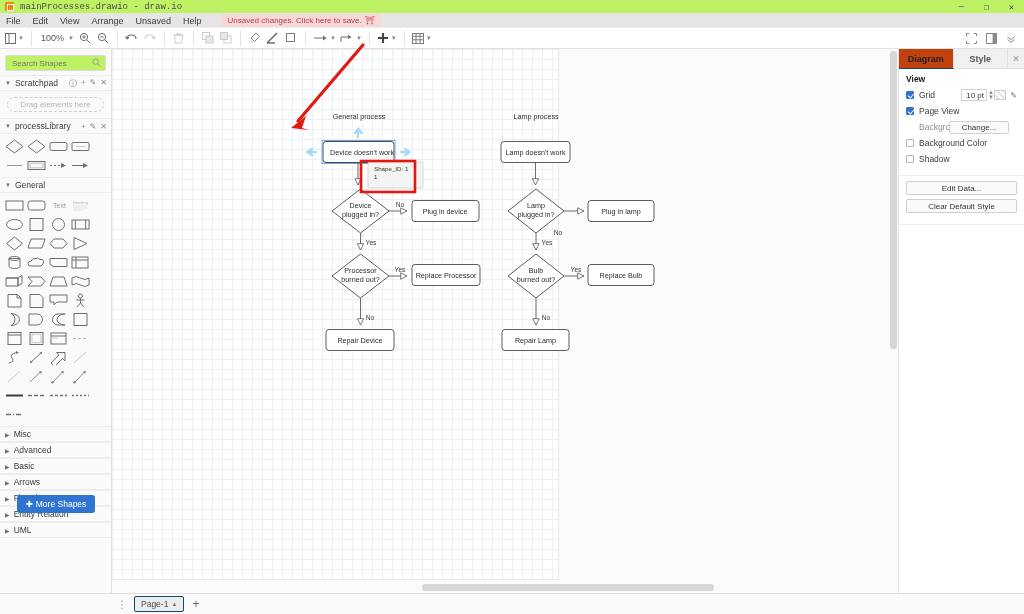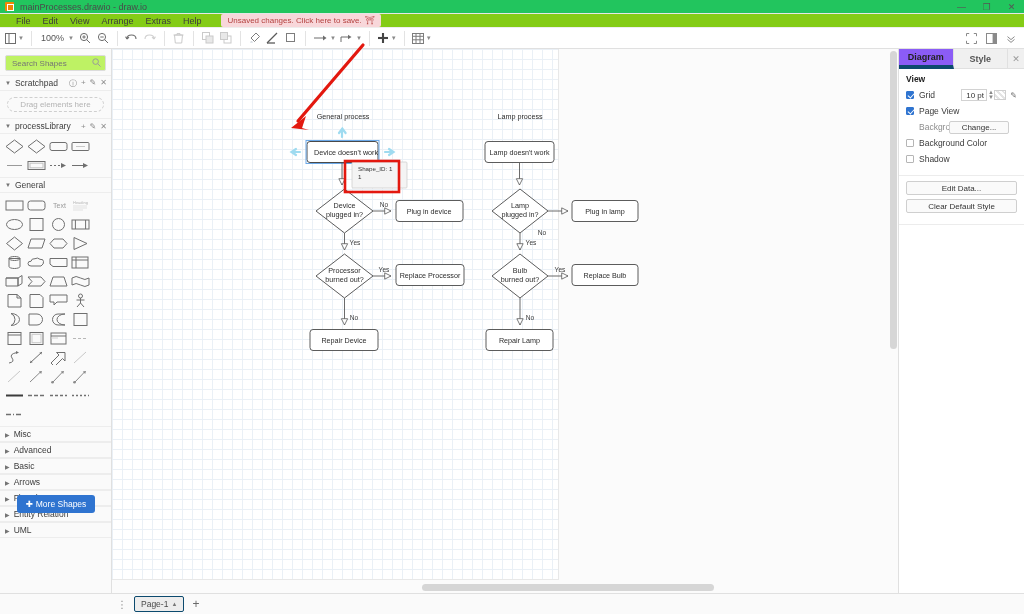--- a/index.html
+++ b/index.html
@@ -7,34 +7,35 @@
   body {
     width:1024px; height:614px; overflow:hidden;
     font-family:"Liberation Sans", sans-serif;
     font-size:11px; color:#333; background:#fff;
     -webkit-font-smoothing:antialiased;
   }
   .app { width:1024px; height:614px; display:flex; flex-direction:column; position:relative; }
 
   
   .titlebar{
-    height:14px; background:#22c55e; border-bottom:1px solid #e6e6e6;
+    height:14px; background:#bef264; border-bottom:1px solid #e6e6e6;
     display:flex; align-items:center; padding:0 0 0 5px; flex:0 0 14px;
     position:relative;
+    font-family:Liberation Mono, monospace;
   }
   .tb-logo{ width:9px;height:9px;background:#f08705;border-radius:1px; position:relative; flex:0 0 9px;}
   .tb-logo:after{content:"";position:absolute;left:2px;top:2px;width:5px;height:5px;border:1px solid #fff;}
   .tb-title{ margin-left:6px; font-size:9px; color:#4a4a4a; white-space:nowrap;}
   .win-btns{ position:absolute; right:0; top:0; height:14px; display:flex; }
   .win-btn{ width:25px;height:14px;display:flex;align-items:center;justify-content:center;color:#555;font-size:9px;}
 
   
   .menubar{
-    height:14px; background:#84cc16; display:flex; align-items:center;
-    padding-left:10px; flex:0 0 14px; border-bottom:1px solid #eee; position:relative;
+    height:14px; background:#e5e5e5; display:flex; align-items:center;
+    padding-left:0; flex:0 0 14px; border-bottom:1px solid #eee; position:relative;
   }
   .menu-item{ font-size:9px; color:#3c3c3c; padding:0 6px; line-height:14px; cursor:default;}
   .unsaved{
     margin-left:14px; background:#f8d7da; color:#b3413e; font-size:8px;
     padding:2px 6px; border-radius:2px; white-space:nowrap; display:flex; align-items:center; gap:3px;
     cursor:pointer;
   }
   .unsaved .ic{ font-size:8px; }
 
   
@@ -97,21 +98,21 @@
     position:absolute; left:0; top:0; width:446px; height:530px;
     background-color:#fff;
     background-image:
       linear-gradient(to right, #eaf0f6 1px, transparent 1px),
       linear-gradient(to bottom, #eaf0f6 1px, transparent 1px),
       linear-gradient(to right, #d7e3ee 1px, transparent 1px),
       linear-gradient(to bottom, #d7e3ee 1px, transparent 1px);
     background-size: 10px 10px, 10px 10px, 100px 100px, 100px 100px;
     box-shadow:0 0 0 1px #e8e8e8;
   }
-  .diagram{ position:absolute; left:0; top:0; width:790px; height:530px; }
+  .diagram{ position:absolute; left:16px; top:0; width:790px; height:530px; }
   .dg-svg{ position:absolute; left:0; top:0; }
 
   .scroll-v{
     position:absolute; right:1px; top:2px; width:7px; height:298px;
     background:#cfcfcf; border-radius:4px; opacity:.85;
   }
   .scroll-h{
     position:absolute; left:310px; bottom:2px; height:7px; width:292px;
     background:#cfcfcf; border-radius:4px; opacity:.85;
   }
@@ -119,21 +120,21 @@
   
   .format{
     width:126px; flex:0 0 126px; background:#fff; border-left:1px solid #e0e0e0;
     font-size:8.5px; color:#333; position:relative; overflow:hidden;
   }
   .fmt-tabs{ display:flex; height:20px; border-bottom:1px solid #e0e0e0; position:relative; }
   .fmt-tab{
     flex:1; display:flex; align-items:center; justify-content:center; font-size:9px;
     background:#f0f0f0; border-right:1px solid #e0e0e0; cursor:pointer; color:#555;font-weight:bold;
   }
-  .fmt-tab.active{ background:#8b5cf6; color:#222; font-weight:bold; border-bottom:4px solid #0c4a6e; margin-bottom:-1px;}
+  .fmt-tab.active{ background:#c2410c; color:#222; font-weight:bold; border-bottom:1px solid #0c4a6e; margin-bottom:-1px;}
   .fmt-close{ width:16px; display:flex; align-items:center; justify-content:center; color:#9a9a9a; font-size:9px; cursor:pointer; background:#f0f0f0;}
   .fmt-sect{ padding:5px 7px 7px 7px; border-bottom:1px solid #ececec; }
   .fmt-title{ font-weight:bold; font-size:8.5px; color:#222; margin-bottom:4px; }
   .row{ display:flex; align-items:center; height:14px; margin-bottom:2px; position:relative; }
   .cb{
     width:8px;height:8px;border:1px solid #b5b5b5;border-radius:1px;background:#fff;
     margin-right:5px; flex:0 0 8px; cursor:pointer; position:relative;
   }
   .cb.on{ background:#2f74d0; border-color:#2f74d0; }
   .cb.on:after{
@@ -201,21 +202,21 @@
       <div class="win-btn">❐</div>
       <div class="win-btn close">✕</div>
     </div>
   </div>
 
   <div class="menubar">
     <div class="menu-item">File</div>
     <div class="menu-item">Edit</div>
     <div class="menu-item">View</div>
     <div class="menu-item">Arrange</div>
-    <div class="menu-item">Extras</div>
+    <div class="menu-item">Unsaved</div>
     <div class="menu-item">Help</div>
     <div class="unsaved">
       <span>Unsaved changes. Click here to save.</span>
       <span class="ic">⛩</span>
     </div>
   </div>
 
   <div class="toolbar">
     <div class="tbtn">
       <svg width="11" height="11" viewBox="0 0 11 11">

